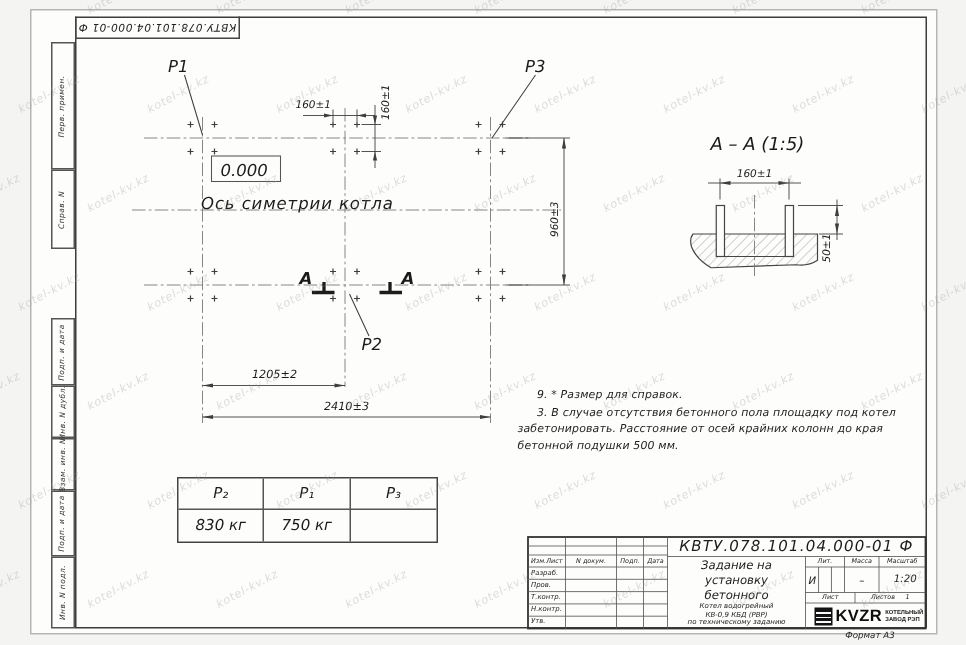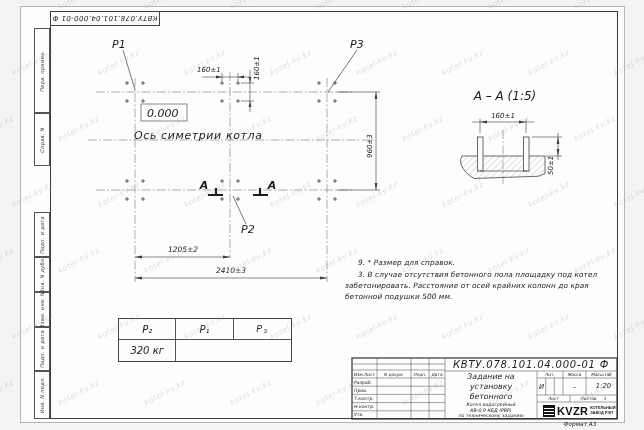--- a/index.html
+++ b/index.html
@@ -14,21 +14,21 @@
   .corner-stamp span{transform:rotate(180deg);font:italic 7px "DejaVu Sans",sans-serif;color:#222;white-space:nowrap;letter-spacing:.4px;}
   
   .vcell{left:34px;width:16px;border:.8px solid #555;box-sizing:border-box;display:flex;align-items:center;justify-content:center;background:transparent;}
   .vcell span{transform:rotate(-90deg);white-space:nowrap;font:italic 5px "DejaVu Sans",sans-serif;color:#333;letter-spacing:.3px;}
   
   .notes{left:345px;top:258px;width:256px;color:#1d1d1d;}
   .notes p{margin:0 0 1px 0;font:italic 7.3px "DejaVu Sans",sans-serif;line-height:1.5;text-indent:13px;letter-spacing:.1px;}
   
   .load-table{left:118px;top:318px;width:174px;height:44px;border:.9px solid #444;box-sizing:border-box;display:grid;grid-template-columns:1fr 1fr 1fr;grid-template-rows:1fr 1fr;background:transparent;}
   .load-table div{display:flex;align-items:center;justify-content:center;font:italic 10px "DejaVu Sans",sans-serif;color:#1b1b1b;border-right:.8px solid #555;border-bottom:.8px solid #555;box-sizing:border-box;}
-  .load-table div:nth-child(3n){border-right:none;font-family:Liberation Mono, monospace;}
+  .load-table div:nth-child(3n){border-right:none;}
   .load-table div:nth-child(n+4){border-bottom:none;}
   
   .tb-txt{position:absolute;display:flex;align-items:center;justify-content:center;color:#1c1c1c;box-sizing:border-box;}
   .doc-number{left:445px;top:358px;width:172px;height:13px;font:italic 10px "DejaVu Sans",sans-serif;letter-spacing:.8px;}
   .tb-title{left:445px;top:371px;width:92px;height:32px;font:italic 7.8px "DejaVu Sans",sans-serif;line-height:1.3;text-align:center;padding:0 6px;}
   .tb-sub{left:445px;top:402px;width:92px;height:17px;flex-direction:column;font:italic 4.7px "DejaVu Sans",sans-serif;line-height:1.18;text-align:center;}
   .hcell{font:italic 4.3px "DejaVu Sans",sans-serif;}
   .rlabel{position:absolute;font:italic 4.6px "DejaVu Sans",sans-serif;color:#222;}
   .vcell-s{font:italic 6.8px "DejaVu Sans",sans-serif;}
   .logo-row{left:537px;top:402px;width:80px;height:17px;display:flex;align-items:center;padding-left:6px;gap:2px;}
@@ -163,21 +163,22 @@
 
 <div class="abs notes">
   <p>9. * Размер для справок.</p>
   <p>3. В случае отсутствия бетонного пола площадку под котел забетонировать. Расстояние от осей крайних колонн до края бетонной подушки 500 мм.</p>
 </div>
 
 <div class="abs load-table">
   <div>P₂</div>
   <div>P₁</div>
   <div>P₃</div>
-  <div>320 кг</div>
+  <div>830 кг</div>
+  <div>750 кг</div>
 </div>
 
 <div class="tb-txt doc-number">КВТУ.078.101.04.000-01 Ф</div>
 <div class="tb-txt tb-title">Задание на установку бетонного</div>
 <div class="tb-txt tb-sub">
   <span>Котел водогрейный</span>
   <span>КВ-0,9 КБД (РВР)</span>
   <span>по техническому заданию</span>
 </div>
 <div class="tb-txt hcell" style="left:352px;top:370px;width:25px;height:8px;">Изм.Лист</div>

